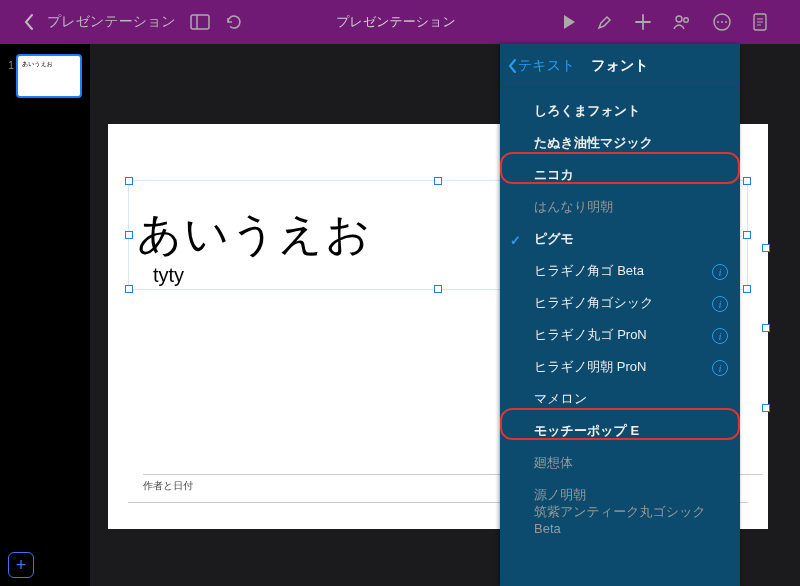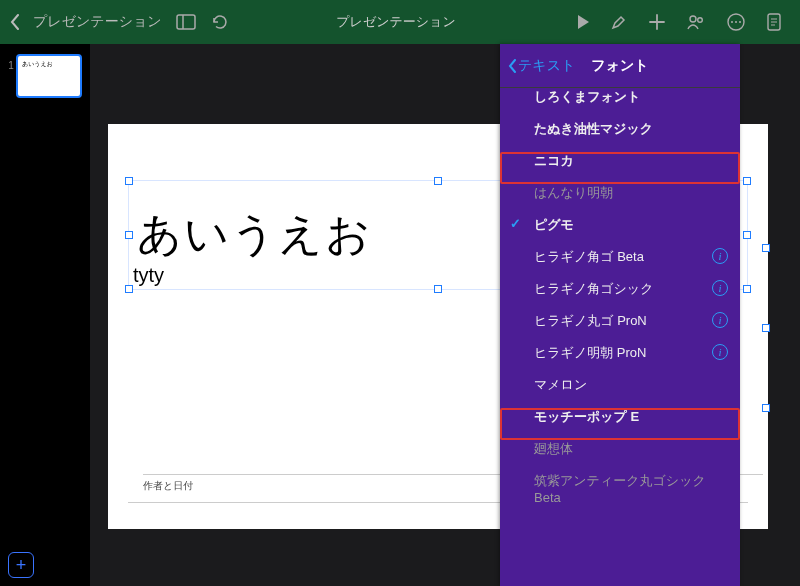--- a/index.html
+++ b/index.html
@@ -1,51 +1,51 @@
 <!DOCTYPE html>
 <html><head>
 <meta charset="utf-8">
 <style>
   * { margin:0; padding:0; box-sizing:border-box; }
   body { width:800px; height:586px; background:#000; font-family:-apple-system,"Hiragino Sans",sans-serif; overflow:hidden; position:relative; color:#fff; }
-  .topbar { height:44px; background:#14532d; display:flex; align-items:center; padding:0 10px; font-size:13px; }
+  .topbar { height:44px; background:#701a75; display:flex; align-items:center; padding:0 24px; font-size:13px; }
   .topbar .left { display:flex; align-items:center; gap:14px; flex:1; }
   .topbar .center { flex:1; text-align:center; color:#ccc; }
   .topbar .right { display:flex; align-items:center; gap:20px; flex:1; justify-content:flex-end; padding-right:8px; }
   .topbar .iconbtn { color:#aaa; display:flex; align-items:center; }
   .back-label { color:#bbb; font-size:14px; }
   .workspace { display:flex; height:542px; }
   .thumbs { width:90px; background:#000; padding:10px 6px; position:relative; }
   .thumb { display:flex; align-items:flex-start; }
   .thumbnum { font-size:10px; color:#888; width:10px; padding-top:6px; text-align:center; }
   .thumbslide { width:66px; height:44px; background:#fff; border-radius:4px; border:2px solid #1f7cff; font-size:6px; color:#000; padding:4px; }
   .addslide { position:absolute; bottom:8px; left:8px; width:26px; height:26px; border:1px solid #3a74ff; border-radius:6px; color:#3a74ff; display:flex; align-items:center; justify-content:center; font-size:18px; }
   .canvas-wrap { flex:1; background:#1b1b1d; padding-top:80px; padding-left:18px; position:relative; }
   .slide { width:660px; height:405px; background:#fff; color:#000; position:relative; padding:50px 20px 0 20px; font-family:serif; }
   .txtframe { position:absolute; left:20px; top:56px; width:620px; height:110px; border:1px solid rgba(100,150,255,.25); }
   .handle { width:8px; height:8px; background:#fff; border:1px solid #1f7cff; position:absolute; }
   .h-tl{top:-4px;left:-4px}.h-tm{top:-4px;left:50%;margin-left:-4px}.h-tr{top:-4px;right:-4px}
   .h-ml{top:50%;left:-4px;margin-top:-4px}.h-mr{top:50%;right:-4px;margin-top:-4px}
   .h-bl{bottom:-4px;left:-4px}.h-bm{bottom:-4px;left:50%;margin-left:-4px}.h-br{bottom:-4px;right:-4px}
   .maintext { font-size:44px; font-weight:500; margin-top:24px; margin-left:8px; letter-spacing:2px; }
-  .subtext { font-size:20px; margin-left:4px; font-family:sans-serif; }
+  .subtext { font-size:20px; margin-left:24px; font-family:sans-serif; }
   .footer-label { position:absolute; left:35px; bottom:36px; font-size:10px; color:#444; width:620px; border-top:1px solid #ccc; padding-top:4px; }
   .footer-label-bar { position:absolute; left:20px; bottom:26px; width:620px; height:1px; background:#ccc; }
   
-  .panel { position:absolute; top:44px; right:60px; width:240px; height:542px; background:#4c1d95; box-shadow:-1px 0 4px rgba(0,0,0,.4); overflow:hidden; font-size:14px; }
+  .panel { position:absolute; top:44px; right:60px; width:240px; height:542px; background:#0c4a6e; box-shadow:-1px 0 4px rgba(0,0,0,.4); overflow:hidden; font-size:14px; }
   .panel-head { height:44px; display:flex; align-items:center; justify-content:center; position:relative; border-bottom:1px solid #3a3a3c; }
   .panel-back { position:absolute; left:8px; color:#2a9df4; font-size:14px; display:flex; align-items:center; gap:2px; }
   .panel-title { color:#fff; font-weight:600;text-align:right; }
   .fontlist { height:498px; overflow:hidden; }
-  .fontitem { height:32px; display:flex; align-items:flex-start; padding:0 14px 0 34px; position:relative; font-size:13px; color:#eee; }
+  .fontitem { height:32px; display:flex; align-items:flex-end; padding:0 14px 0 34px; position:relative; font-size:13px; color:#eee; }
   .fontitem.bold { font-weight:700; }
   .fontitem.dim { color:#999; }
   .fontitem .check { position:absolute; left:10px; color:#2a9df4; font-weight:700; }
   .fontitem .info { position:absolute; right:12px; color:#2a9df4; width:16px; height:16px; border:1px solid #2a9df4; border-radius:50%; font-size:11px; display:flex; align-items:center; justify-content:center; font-style:italic; font-family:serif; }
-  .hl { outline:2px solid #d33; outline-offset:-2px; border-radius:2px; }
+  .hl { outline:2px solid #d33; outline-offset:-2px; border-radius:12px; }
   
   .rguide-dot { position:absolute; width:8px; height:8px; background:#fff; border:1px solid #1f7cff; }
 </style>
 </head>
 <body>
 
 <div class="topbar">
   <div class="left">
     <span class="iconbtn">
         <svg width="9" height="16" viewBox="0 0 9 16">
@@ -187,16 +187,19 @@
       <div class="fontitem">
         <span>マメロン</span>
       </div>
       <div class="fontitem bold hl">
         <span>モッチーポップ E</span>
       </div>
       <div class="fontitem dim">
         <span>廻想体</span>
       </div>
       <div class="fontitem dim">
+        <span>源ノ明朝</span>
+      </div>
+      <div class="fontitem dim">
         <span>筑紫アンティーク丸ゴシック Beta</span>
       </div>
     </div>
 </div>
 
 </body></html>

